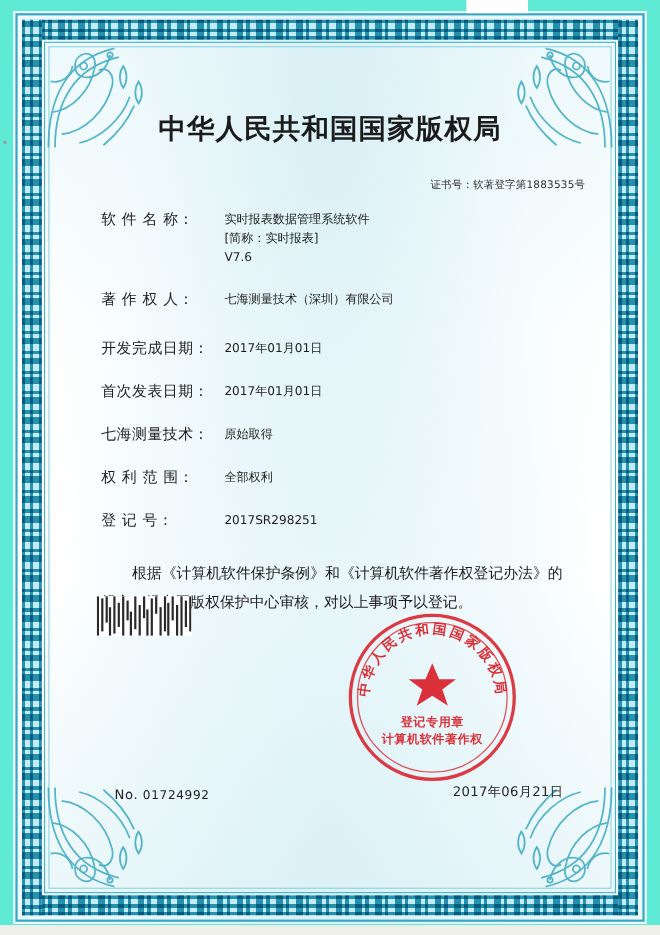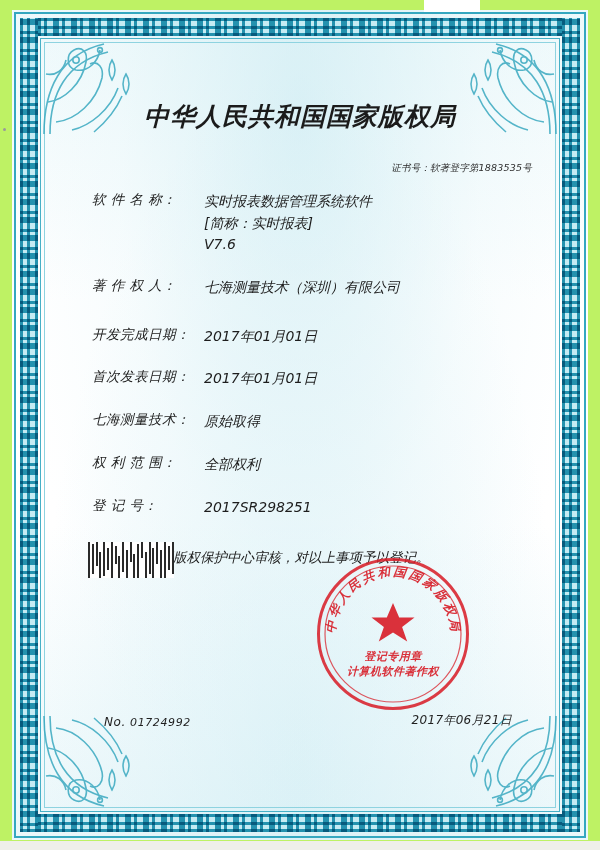--- a/index.html
+++ b/index.html
@@ -10,22 +10,21 @@
     background: #f2f1ec;
     font-family: "DejaVu Sans", sans-serif;
     overflow: hidden;
   }
 
   
   .page {
     position: absolute;
     left: 0; top: 0;
     width: 600px; height: 850px;
-    background: #bef264;
-    font-style: italic;
+    background: #5eead4;
   }
 
   
   .paper-tint {
     position: absolute;
     left: 12px; top: 10px; right: 12px; bottom: 10px;
     background:
       radial-gradient(ellipse at 50% 12%, rgba(196,232,240,0.55) 0%, rgba(225,244,248,0.25) 45%, rgba(255,255,255,0) 72%),
       radial-gradient(ellipse at 50% 92%, rgba(200,234,242,0.5) 0%, rgba(255,255,255,0) 65%),
       linear-gradient(180deg, #eef9fb 0%, #ffffff 35%, #ffffff 62%, #eaf7fa 100%);
@@ -170,21 +169,21 @@
   }
   .flabel {
     width: 112px;
     flex: 0 0 112px;
     font-size: 13.5px;
     color: #1d1d1d;
     letter-spacing: 0.5px;
     white-space: nowrap;
   }
   .fvalue {
-    font-size: 14px;
+    font-size: 11px;
     color: #1d1d1d;
     line-height: 1.55;
   }
   .fvalue .sub { display: block; }
 
   .gap-sm { height: 14px; }
   .gap-md { height: 20px; }
 
   .para {
     margin-top: 26px;
@@ -401,20 +400,21 @@
       <div class="gap-sm"></div>
 
       <div class="frow">
         <div class="flabel">登 记 号：</div>
         <div class="fvalue">2017SR298251</div>
       </div>
 
     </div>
 
     <div class="para">
+      <span class="indent">根据《计算机软件保护条例》和《计算机软件著作权登记办法》的</span>
       <span>规定，经中国版权保护中心审核，对以上事项予以登记。</span>
     </div>
 
   </div>
 
   <div class="qr">
     <i style="left:0px;  top:0px;  height:36px;"></i>
     <i style="left:4px;  top:2px;  height:30px;"></i>
     <i style="left:8px;  top:0px;  height:24px;"></i>
     <i style="left:11px; top:10px; height:26px;"></i>

